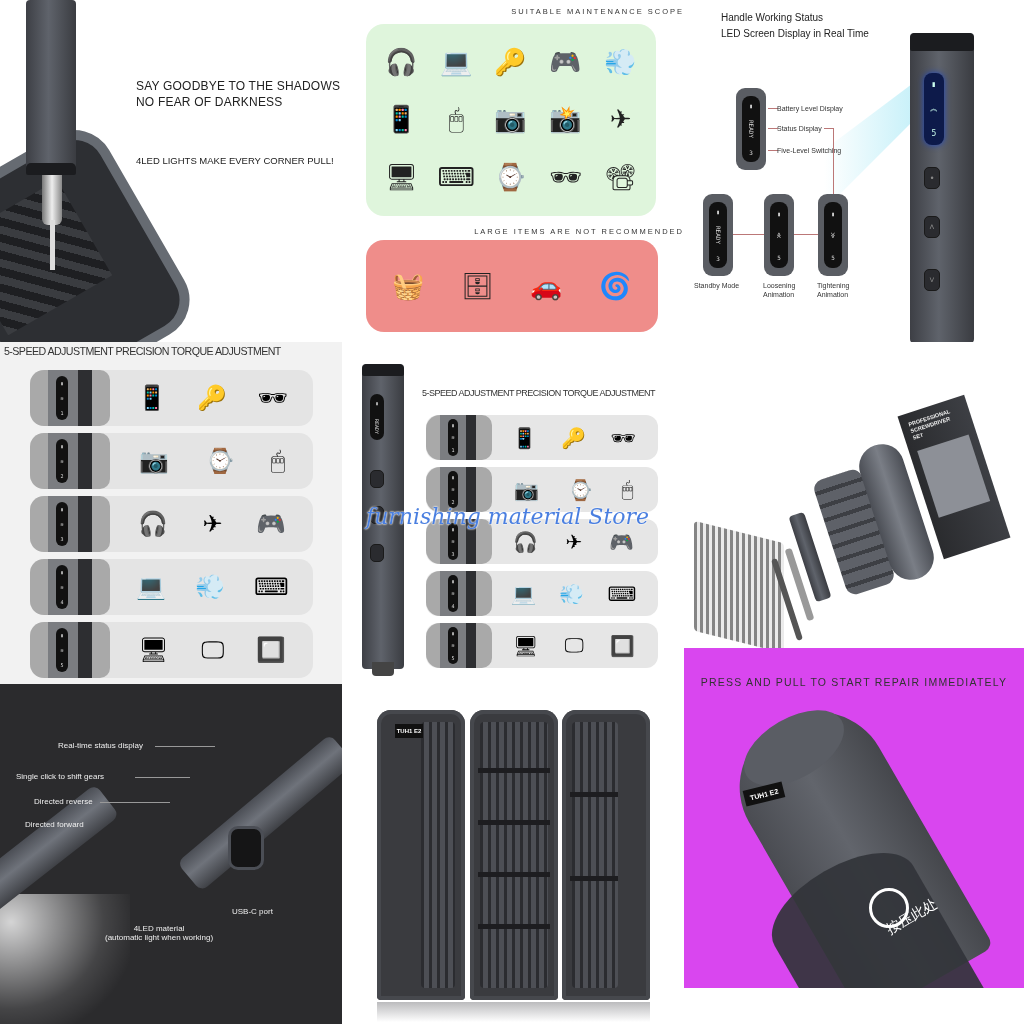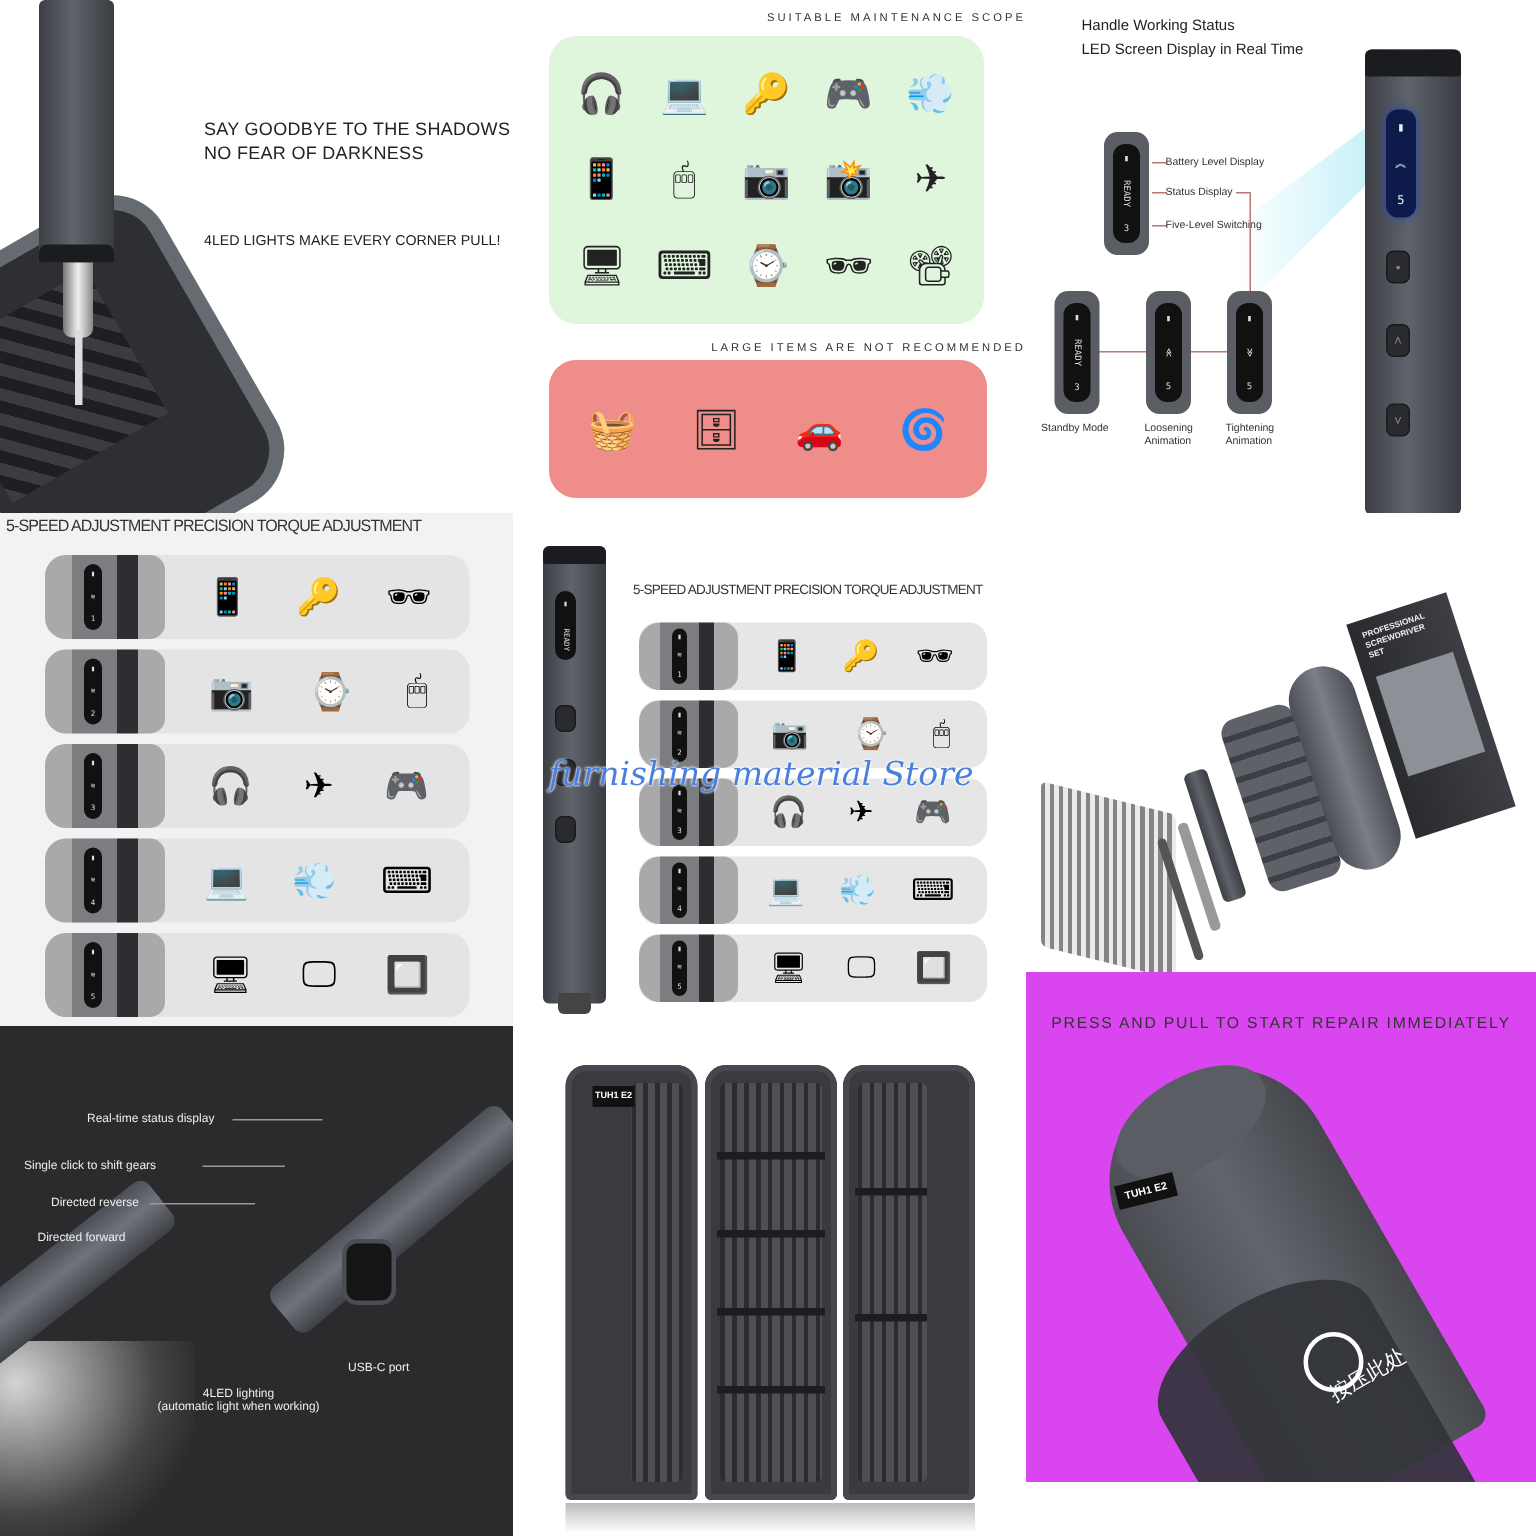--- a/index.html
+++ b/index.html
@@ -407,21 +407,21 @@
     <div class="usb"></div>
     <div class="lbl" style="left:58px;top:57px">Real-time status display</div>
     <div class="ln" style="left:155px;top:62px;width:60px"></div>
     <div class="lbl" style="left:16px;top:88px">Single click to shift gears</div>
     <div class="ln" style="left:135px;top:93px;width:55px"></div>
     <div class="lbl" style="left:34px;top:113px">Directed reverse</div>
     <div class="ln" style="left:100px;top:118px;width:70px"></div>
     <div class="lbl" style="left:25px;top:136px">Directed forward</div>
     <div class="lbl" style="left:232px;top:223px">USB-C port</div>
     <div class="lbl" style="left:105px;top:240px;text-align:center">
-      <div>4LED lighting</div>
+      <div>4LED material</div>
       <div>(automatic light when working)</div>
     </div>
   </div>
 
   <div class="panel p8">
     <div class="tower" style="left:35px">
       <div class="slots" style="left:44px"></div>
       <div class="badge">TUH1 E2</div>
     </div>
     <div class="tower" style="left:128px">

